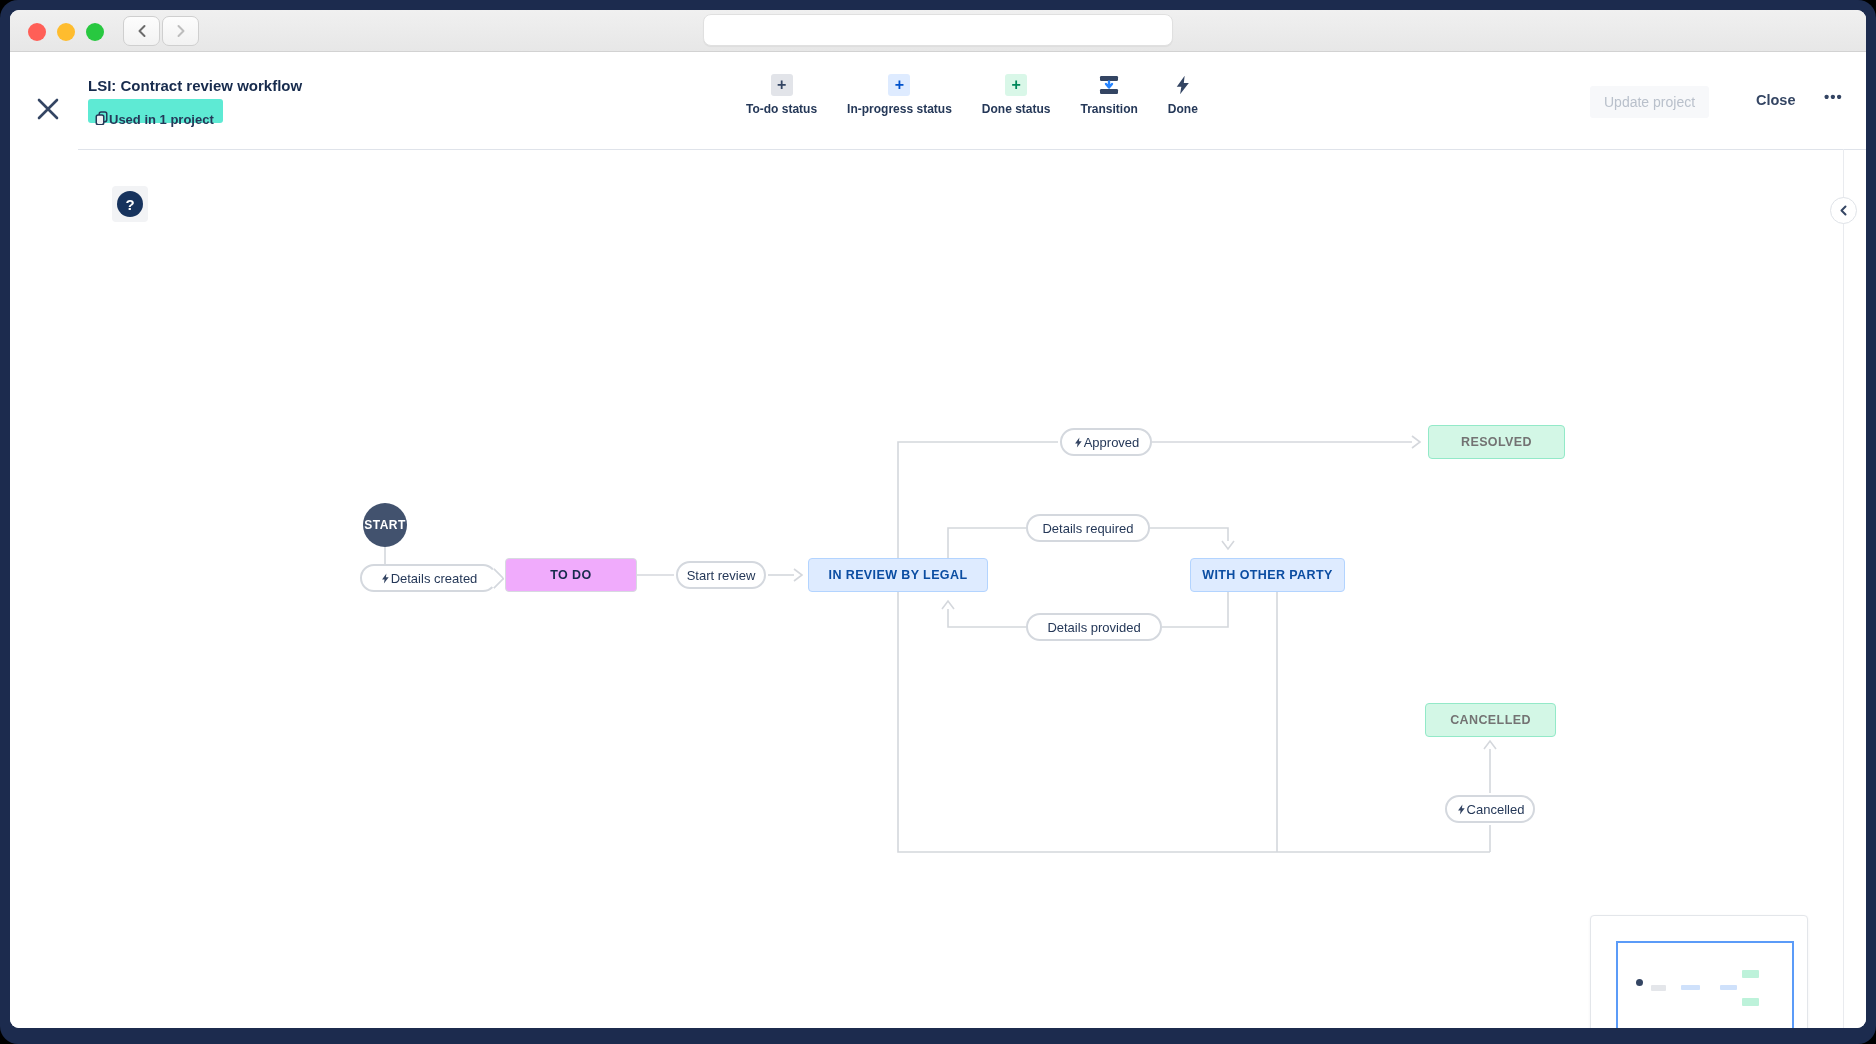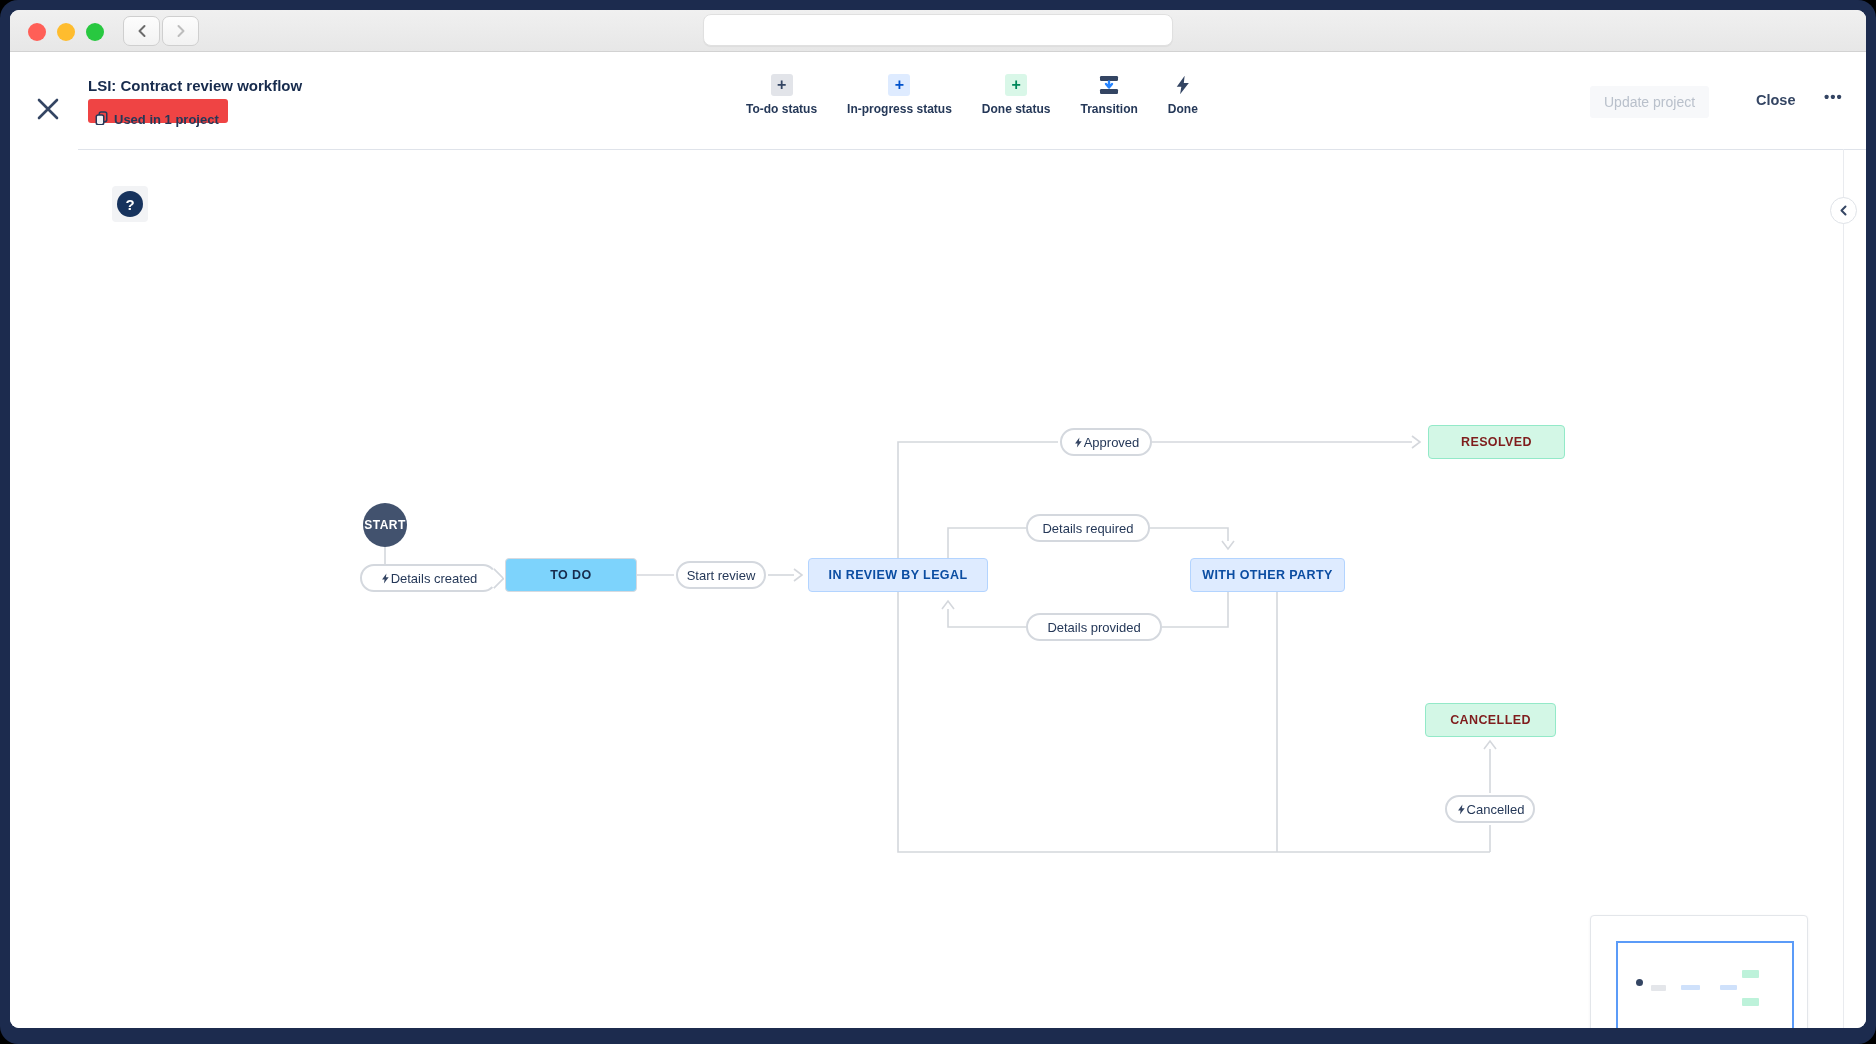--- a/index.html
+++ b/index.html
@@ -18,21 +18,21 @@
   .nav-btn { position:absolute; top:6px; width:37px; height:30px; background:linear-gradient(#fdfdfd,#f2f2f2); border:1px solid #cfcfcf; border-radius:7px; display:flex; align-items:center; justify-content:center; }
   .nav-btn.back { left:113px; }
   .nav-btn.fwd { left:152px; }
   .nav-btn svg { display:block; }
   .url-bar { position:absolute; left:693px; top:4px; width:470px; height:32px; background:#fff; border:1px solid #e0e0e0; border-radius:8px; box-shadow:0 1px 1px rgba(0,0,0,.05); }
 
   
   .header { position:absolute; left:0; right:0; top:42px; height:97px; background:#fff; }
   .close-x { position:absolute; left:25px; top:44px; width:26px; height:26px; cursor:pointer; }
   .title { position:absolute; left:78px; top:25px; font-size:15px; font-weight:bold; color:#172b4d; }
-  .badge { position:absolute; left:78px; top:47px; height:24px; display:inline-flex; align-items:center; gap:5px; background:#ef4444; border-radius:3px; padding:16px 9px 0 6px; font-size:13px; font-weight:600; color:#253858; }
+  .badge { position:absolute; left:78px; top:47px; height:24px; display:inline-flex; align-items:center; background:#5eead4; border-radius:3px; padding:16px 9px 0 6px; font-size:13px; font-weight:600; color:#253858; }
 
   .toolbar { position:absolute; left:736px; top:22px; display:flex; gap:30px; }
   .tb-item { display:flex; flex-direction:column; align-items:center; gap:6px; cursor:pointer; }
   .tb-plus { width:22px; height:22px; border-radius:3px; display:flex; align-items:center; justify-content:center; font-size:16px; font-weight:bold; line-height:1; }
   .tb-plus.todo { background:#e2e4e9; color:#344563; }
   .tb-plus.inprog { background:#deebff; color:#0052cc; }
   .tb-plus.done { background:#d9f7e8; color:#00875a; }
   .tb-icon-svg { width:22px; height:22px; display:flex; align-items:center; justify-content:center; }
   .tb-label { font-size:12px; font-weight:600; color:#253858; white-space:nowrap; }
 
@@ -44,23 +44,23 @@
   .canvas { position:absolute; left:0; right:0; top:139px; bottom:0; background:#fff; }
   .canvas-top-divider { position:absolute; left:68px; right:0; top:0; height:1px; background:#dfe3ea; }
   .help-btn { position:absolute; left:102px; top:37px; width:36px; height:36px; background:#f2f3f5; border-radius:4px; display:flex; align-items:center; justify-content:center; cursor:pointer; }
   .help-circle { width:26px; height:26px; border-radius:50%; background:#17335d; color:#fff; font-size:15px; font-weight:bold; display:flex; align-items:center; justify-content:center; }
 
   svg.connectors { position:absolute; left:0; top:0; pointer-events:none; }
 
   .start-node { position:absolute; left:353px; top:354px; width:44px; height:44px; border-radius:50%; background:#42526e; color:#fff; font-size:12px; font-weight:bold; letter-spacing:.5px; display:flex; align-items:center; justify-content:center; cursor:pointer; }
 
   .status { position:absolute; height:34px; border-radius:4px; display:flex; align-items:center; justify-content:center; font-size:12.5px; font-weight:bold; letter-spacing:.4px; cursor:pointer; }
-  .status.todo { background:#7dd3fc; border:1px solid #d7dae0; color:#172b4d; }
+  .status.todo { background:#f0abfc; border:1px solid #d7dae0; color:#172b4d; }
   .status.inprog { background:#deebff; border:1px solid #b3d4ff; color:#0b4da2; }
-  .status.done { background:#d3f7e6; border:1px solid #93e9c8; color:#7f1d1d; }
+  .status.done { background:#d3f7e6; border:1px solid #93e9c8; color:#737373; }
 
   .pill { position:absolute; height:28px; background:#fff; border:2px solid #d4d8de; border-radius:14px; display:flex; align-items:center; justify-content:center; font-size:13px; color:#253858; white-space:nowrap; cursor:pointer; }
   .pill.pointed::after { content:""; position:absolute; right:-7px; top:50%; width:13px; height:13px; margin-top:-7px; background:#fff; border-top:2px solid #d4d8de; border-right:2px solid #d4d8de; transform:rotate(45deg); border-top-right-radius:3px; }
   .pill .bolt { display:flex; }
 
   .panel-divider { position:absolute; left:1833px; top:0; bottom:0; width:1px; background:#e9ebef; }
   .collapse-btn { position:absolute; left:1820px; top:48px; width:27px; height:27px; background:#fff; border:1px solid #dfe3e8; border-radius:50%; display:flex; align-items:center; justify-content:center; cursor:pointer; }
 
   .minimap { position:absolute; left:1580px; top:766px; width:218px; height:120px; background:#fff; border:1px solid #e3e6ea; border-radius:4px; box-shadow:0 1px 3px rgba(9,30,66,.06); }
   .mm-viewport { position:absolute; left:25px; top:25px; width:178px; height:94px; border:2px solid #5b9bf8; background:#fff; cursor:grab; }

